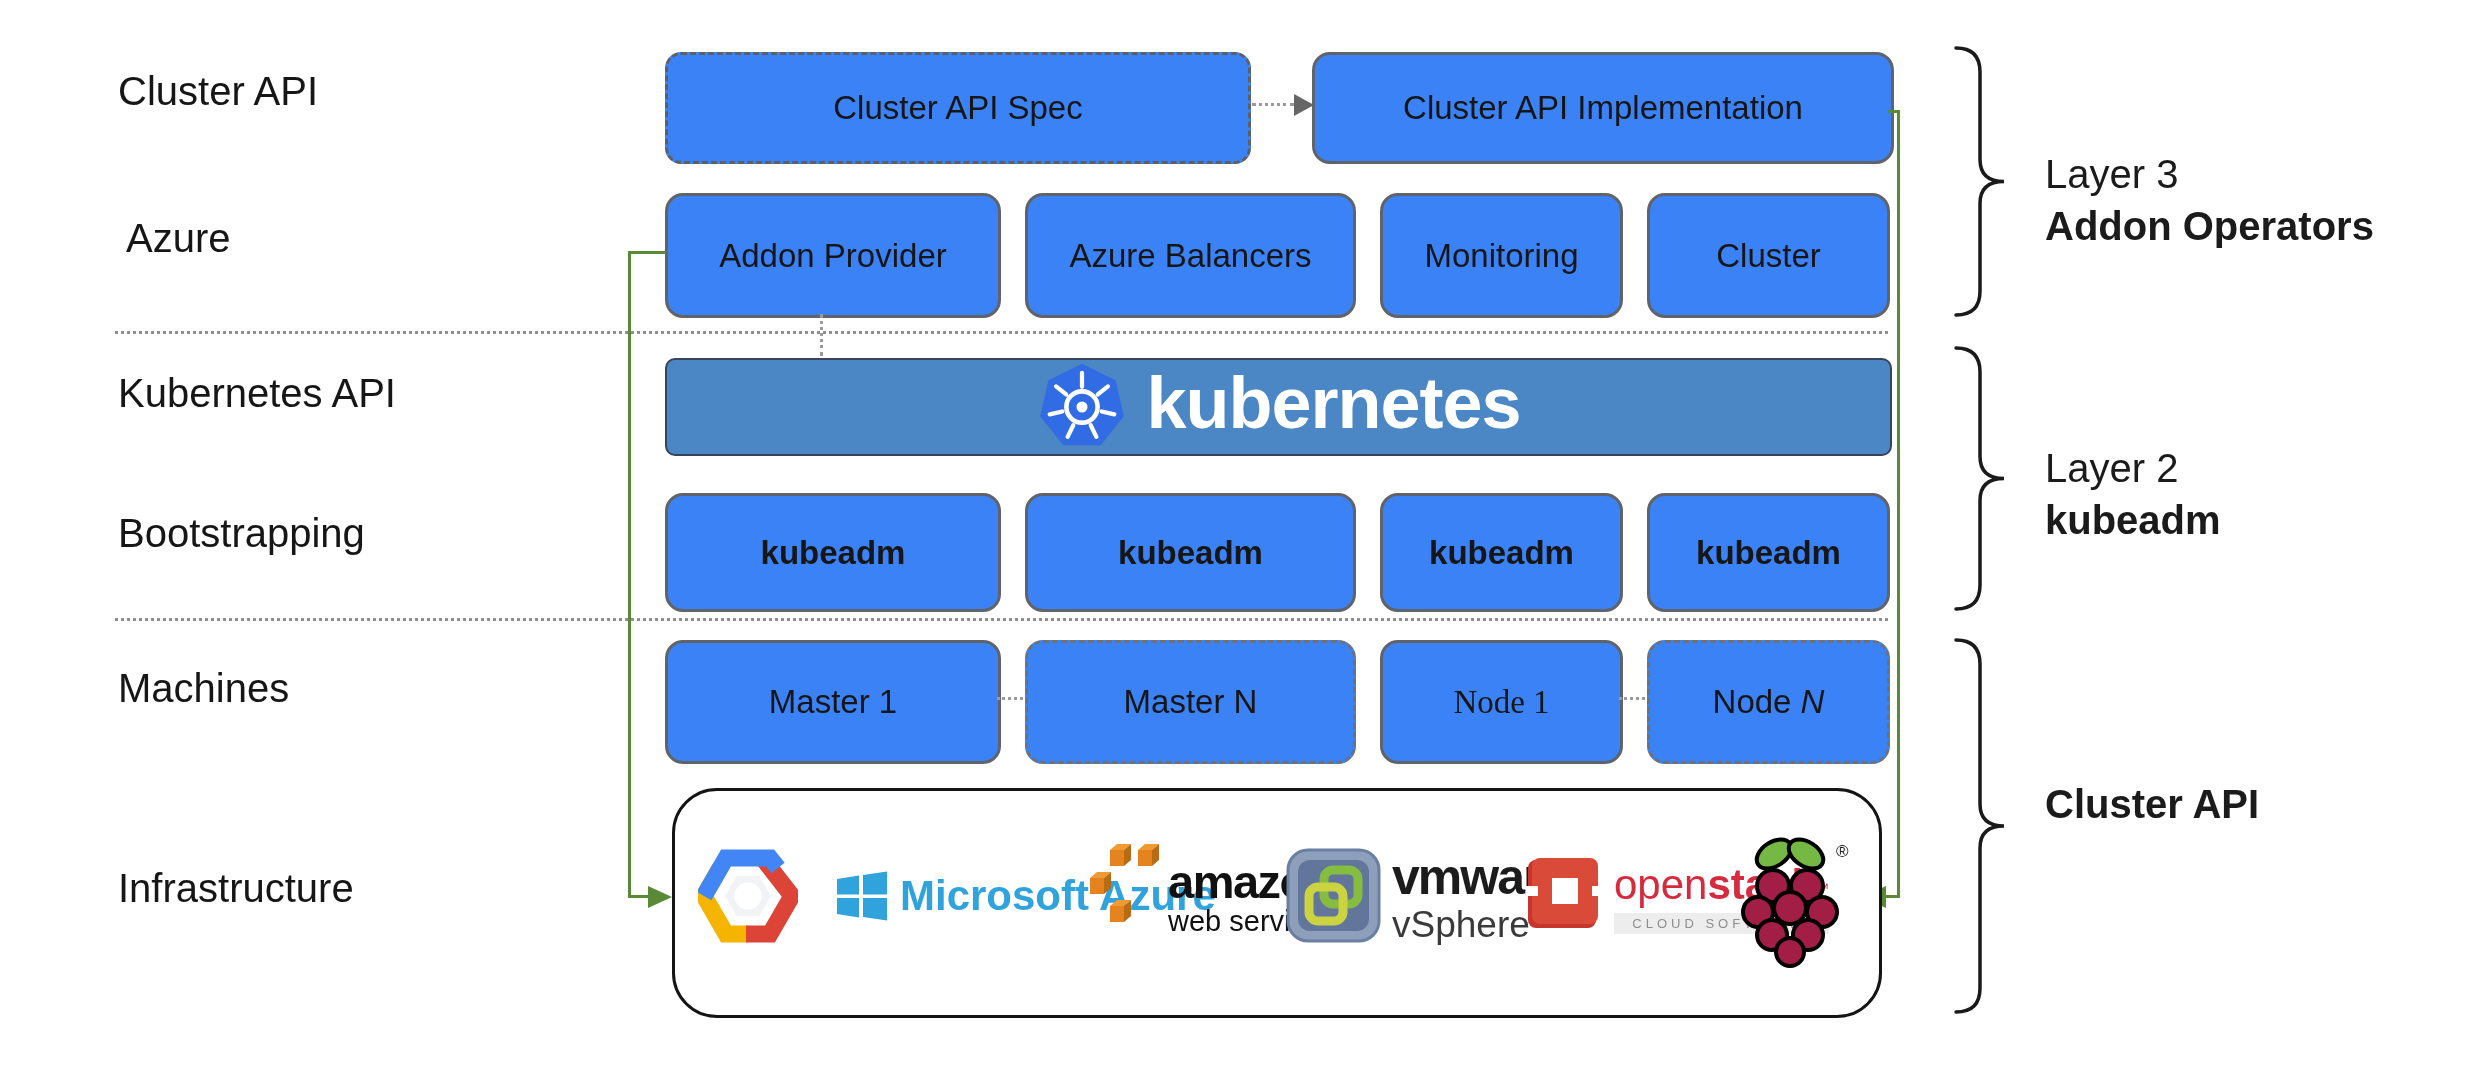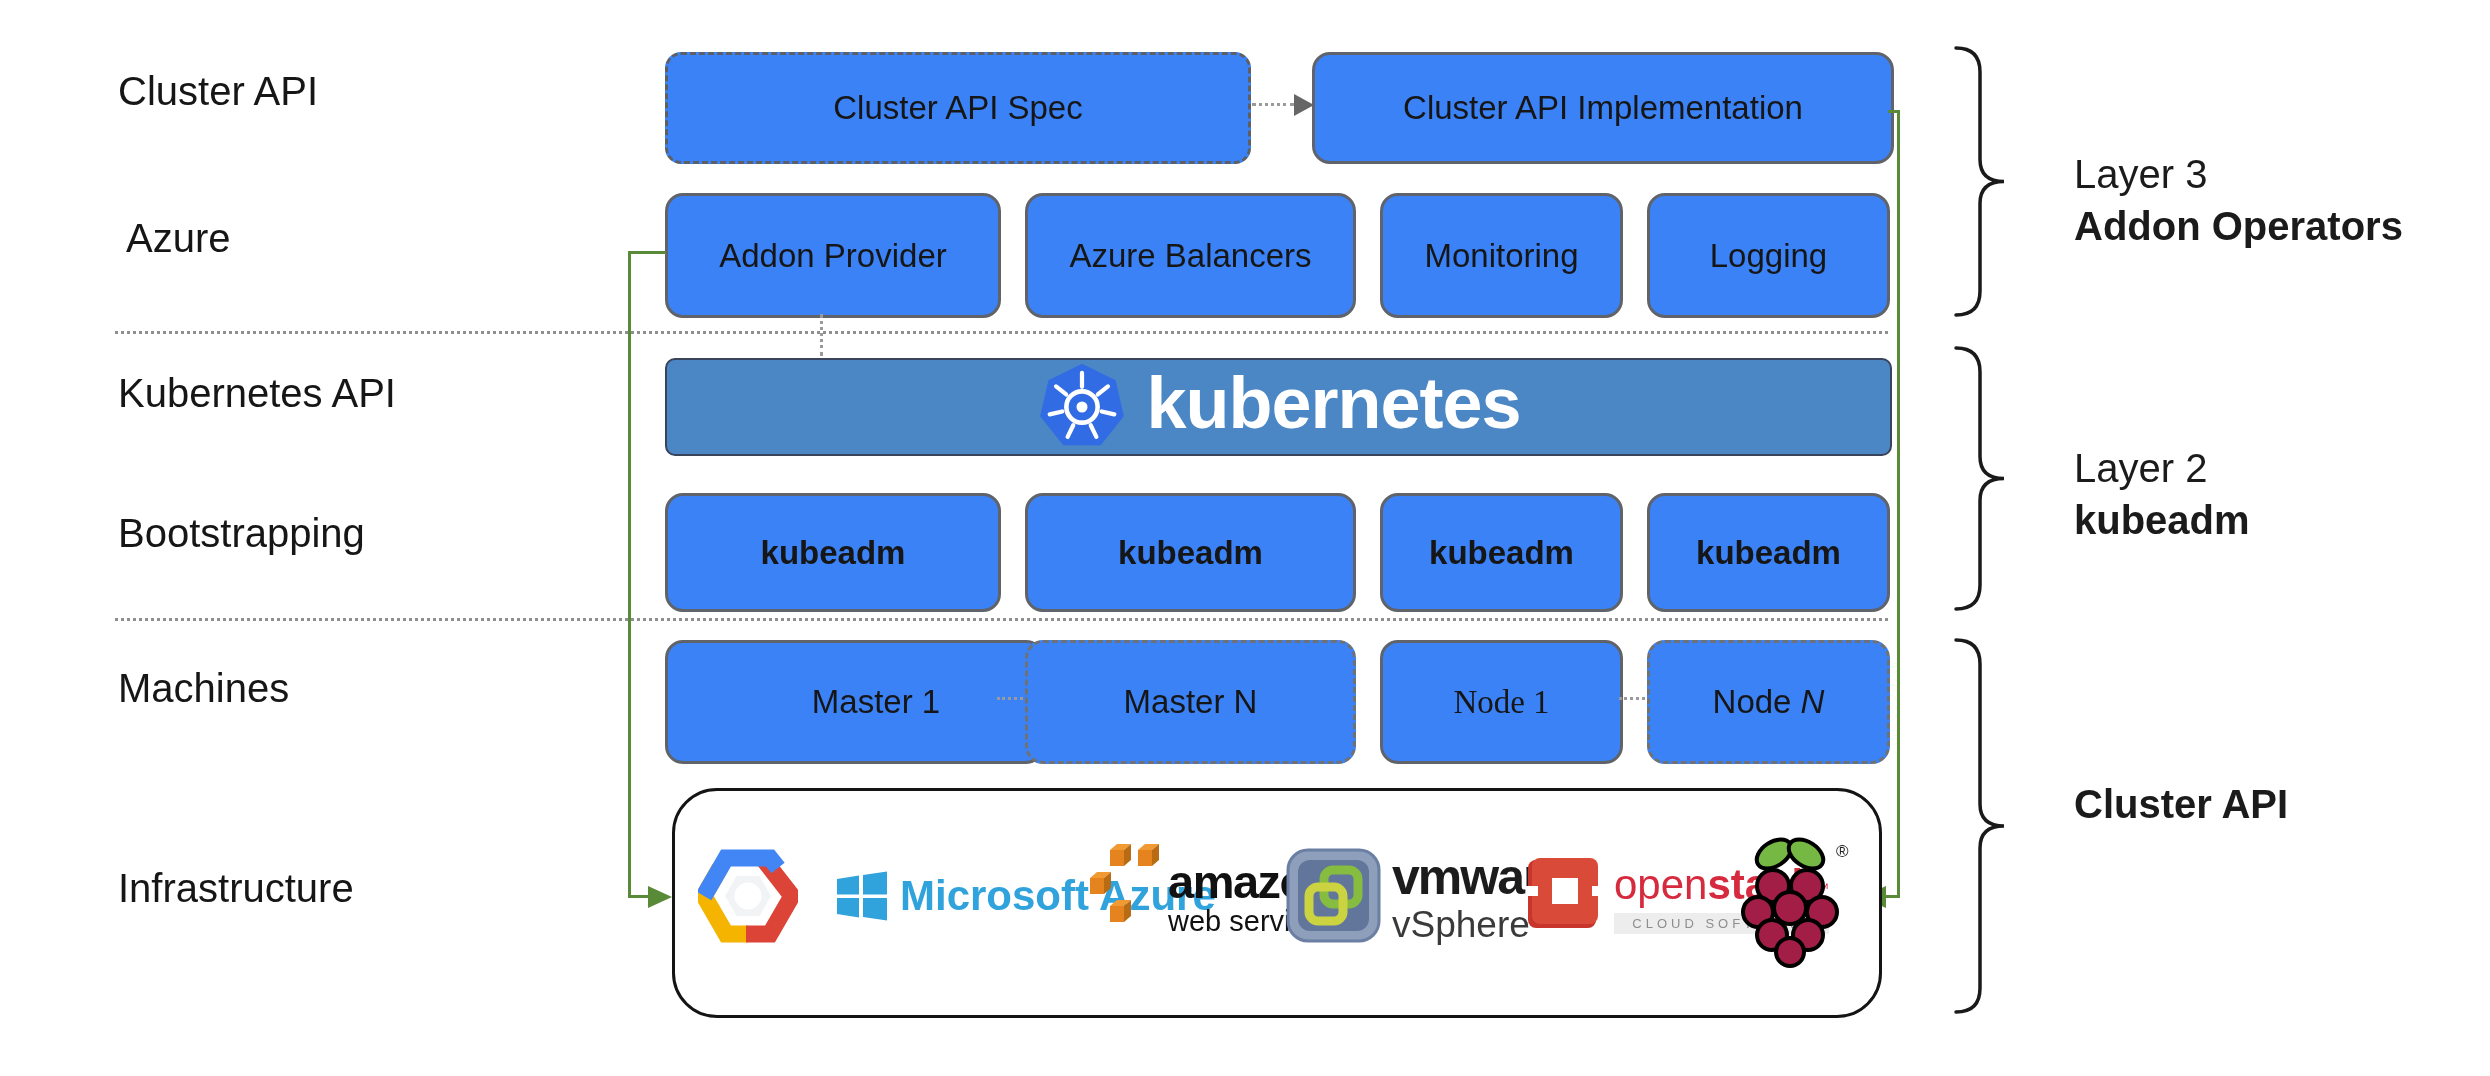--- a/index.html
+++ b/index.html
@@ -35,21 +35,21 @@
   
   .banner{position:absolute;left:665px;top:358px;width:1223px;height:94px;background:#4b86c5;
        border:2px solid #39435a;border-radius:10px;display:flex;align-items:center;justify-content:center;gap:18px;}
   .banner .word{color:#fff;font-size:72px;font-weight:bold;letter-spacing:-1px;transform:translateY(-4px);}
 
   
   .infra{position:absolute;left:672px;top:788px;width:1204px;height:224px;background:#fff;
        border:3.5px solid #141414;border-radius:45px;}
 
   
-  .layerlbl{position:absolute;left:2045px;font-size:40px;line-height:52px;white-space:nowrap;margin-left:29px;}
+  .layerlbl{position:absolute;left:2045px;font-size:40px;line-height:52px;white-space:nowrap;}
   .layerlbl .l2{font-weight:bold;}
 
   
   .azure-text{position:absolute;left:900px;top:872px;font-size:42px;font-weight:600;color:#31a3dc;white-space:nowrap;}
   .aws-text{position:absolute;left:1168px;top:858px;line-height:1;white-space:nowrap;}
   .aws-text .a1{font-size:47px;font-weight:bold;letter-spacing:-1.5px;color:#111;display:block;}
   .aws-text .a2{font-size:29px;color:#111;display:block;margin-top:2px;letter-spacing:0px;}
   .vmw-text{position:absolute;left:1392px;top:852px;line-height:1;white-space:nowrap;}
   .vmw-text .v1{font-size:50px;font-weight:bold;letter-spacing:-2px;color:#1c1c1c;}
   .vmw-text .vreg{font-size:15px;vertical-align:super;color:#1c1c1c;}
@@ -79,21 +79,21 @@
   <div class="sep" style="left:115px;top:618px;width:1773px;"></div>
 
   <div class="box dashedfine" style="left:665px;top:52px;width:580px;height:106px;">Cluster API Spec</div>
   <div class="harrow-line" style="left:1252px;top:103px;width:42px;"></div>
   <div class="tri-right-gray" style="left:1294px;top:94px;"></div>
   <div class="box" style="left:1312px;top:52px;width:576px;height:106px;">Cluster API Implementation</div>
 
   <div class="box" style="left:665px;top:193px;width:330px;height:119px;">Addon Provider</div>
   <div class="box" style="left:1025px;top:193px;width:325px;height:119px;">Azure Balancers</div>
   <div class="box" style="left:1380px;top:193px;width:237px;height:119px;">Monitoring</div>
-  <div class="box" style="left:1647px;top:193px;width:237px;height:119px;">Logging</div>
+  <div class="box" style="left:1647px;top:193px;width:237px;height:119px;">Cluster</div>
 
   <div class="vdot" style="left:820px;top:314px;height:42px;"></div>
 
   <div class="banner">
     <svg width="92" height="92" viewBox="0 0 100 100">
       <polygon points="50,3 86.5,20.8 95.5,60 70.3,91.5 29.7,91.5 4.5,60 13.5,20.8" fill="#326CE5"></polygon>
       <g stroke="#fff" stroke-width="4.6" stroke-linecap="round">
         <line x1="50" y1="28" x2="50" y2="13"></line>
         <line x1="67.2" y1="36.3" x2="78.2" y2="27.6"></line>
         <line x1="71.5" y1="54.9" x2="85.1" y2="58.0"></line>
@@ -106,21 +106,21 @@
       <circle cx="50" cy="50" r="6" fill="#fff"></circle>
     </svg>
     <span class="word">kubernetes</span>
   </div>
 
   <div class="box bold" style="left:665px;top:493px;width:330px;height:113px;">kubeadm</div>
   <div class="box bold" style="left:1025px;top:493px;width:325px;height:113px;">kubeadm</div>
   <div class="box bold" style="left:1380px;top:493px;width:237px;height:113px;">kubeadm</div>
   <div class="box bold" style="left:1647px;top:493px;width:237px;height:113px;">kubeadm</div>
 
-  <div class="box" style="left:665px;top:640px;width:330px;height:118px;padding-left:43px;">Master 1</div>
+  <div class="box" style="left:665px;top:640px;width:330px;height:118px;">Master 1</div>
   <div class="vdot" style="left:997px;top:697px;height:0;width:26px;border-left:none;border-top:3px dotted #9a9a9a;"></div>
   <div class="box dashed" style="left:1025px;top:640px;width:325px;height:118px;">Master N</div>
   <div class="box" style="left:1380px;top:640px;width:237px;height:118px;font-family:Liberation Serif, serif;">Node 1</div>
   <div class="vdot" style="left:1619px;top:697px;height:0;width:26px;border-left:none;border-top:3px dotted #9a9a9a;"></div>
   <div class="box dashed" style="left:1647px;top:640px;width:237px;height:118px;">
     <span>Node</span>&nbsp;<span class="iN">N</span>
   </div>
 
   <div class="gseg" style="left:628px;top:251px;width:38px;height:3px;"></div>
   <div class="gseg" style="left:628px;top:251px;width:3px;height:646px;"></div>

